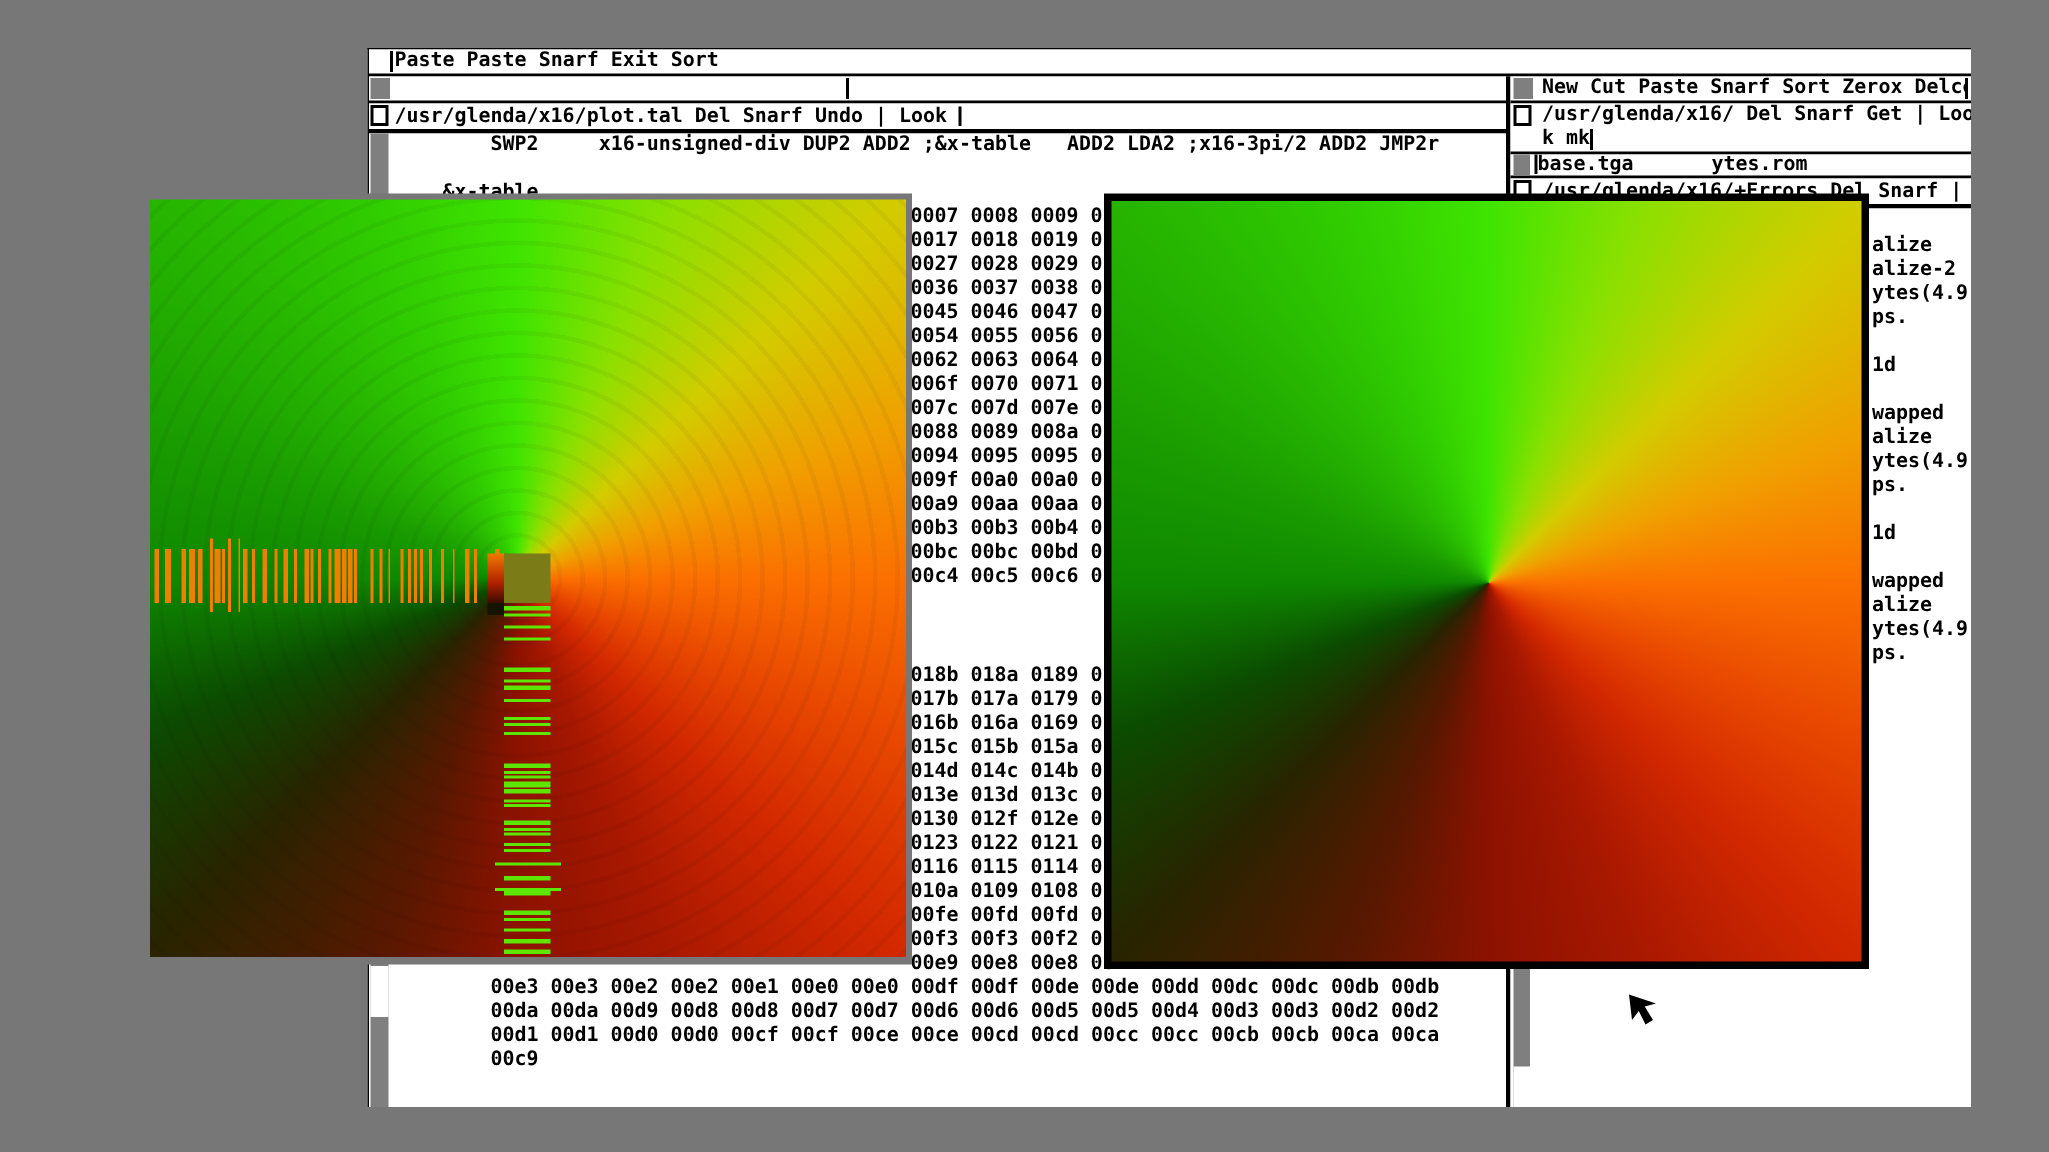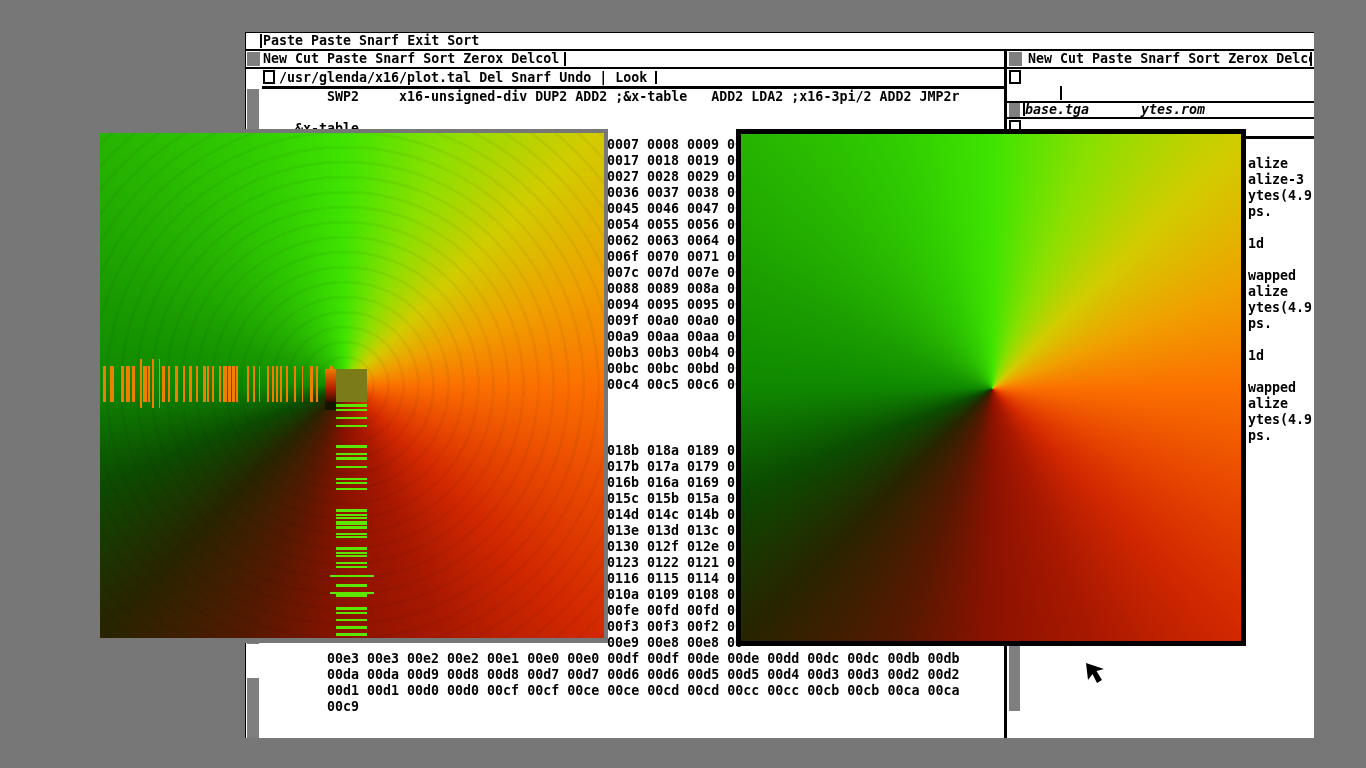--- a/index.html
+++ b/index.html
@@ -25,25 +25,24 @@
   <div class="abs" style="left:245px;top:32px;width:1068px;height:705px;background:#fff;border-left:1px solid #000;border-top:1px solid #000;">
 
     <div class="row" style="left:0;top:0;width:1068px;height:16px;border-bottom:2px solid #000;line-height:16px;">
       <div id="main-menu" class="line" style="left:17px;top:0;"><span class="cmd">Paste</span> <span class="cmd">Paste</span> <span class="cmd">Snarf</span> <span class="cmd">Exit</span> <span class="cmd">Sort</span></div>
       <div class="cur" style="left:14px;top:1px;height:14px;"></div>
     </div>
 
     <div class="abs" style="left:0;top:18px;width:758px;height:687px;">
       <div class="row" style="left:0;top:0;width:758px;height:16px;border-bottom:2px solid #000;line-height:16px;">
         <div class="tagbox" style="left:1px;top:1px;width:13px;height:14px;background:#7f7f7f;"></div>
-        <div id="lcol-tag" class="line" style="left:17px;top:0;"><span class="cmd">New</span> <span class="cmd">Cut</span> <span class="cmd">Paste</span> <span class="cmd">Snarf</span> <span class="cmd">Sort</span> <span class="cmd">Zerox</span> <span class="cmd">Delcol</span></div>
         <div class="cur" style="left:318px;top:1px;height:14px;"></div>
       </div>
 
-      <div class="row" style="left:16px;top:18px;width:758px;height:17px;border-bottom:3px solid #000;line-height:17px;">
+      <div class="row" style="left:0;top:18px;width:758px;height:17px;border-bottom:3px solid #000;line-height:17px;">
         <div class="tagbox" style="left:1px;top:1px;width:12px;height:14px;background:#fff;border:2px solid #000;"></div>
         <div id="plot-tag" class="line" style="left:17px;top:0;line-height:17px;"><span class="cmd">/usr/glenda/x16/plot.tal</span> <span class="cmd">Del</span> <span class="cmd">Snarf</span> <span class="cmd">Undo</span> <span class="cmd">|</span> <span class="cmd">Look</span></div>
         <div class="cur" style="left:393px;top:2px;height:13px;"></div>
       </div>
 
       <div class="abs" style="left:0;top:38px;width:758px;height:649px;background:#fff;">
         <div class="sb" style="left:1px;top:0;width:12px;height:649px;">
           <div class="thumb" style="left:0;top:555px;width:12px;height:34px;"></div>
         </div>
         <div id="plot-text">
@@ -90,42 +89,44 @@
 
     <div class="abs" style="left:761px;top:18px;width:307px;height:687px;">
       <div class="row" style="left:0;top:0;width:307px;height:16px;border-bottom:2px solid #000;line-height:16px;">
         <div class="tagbox" style="left:2px;top:1px;width:13px;height:14px;background:#7f7f7f;"></div>
         <div id="rcol-tag" class="line" style="left:21px;top:0;width:282px;overflow:hidden;"><span class="cmd">New</span> <span class="cmd">Cut</span> <span class="cmd">Paste</span> <span class="cmd">Snarf</span> <span class="cmd">Sort</span> <span class="cmd">Zerox</span> <span class="cmd">Delcol</span></div>
         <div class="cur" style="left:303px;top:1px;height:14px;"></div>
       </div>
 
       <div class="row" style="left:0;top:18px;width:307px;height:32px;border-bottom:2px solid #000;line-height:16px;">
         <div class="tagbox" style="left:2px;top:1px;width:12px;height:14px;background:#fff;border:2px solid #000;"></div>
+        <div class="abs" style="left:21px;top:0;width:289px;word-break:break-all;white-space:pre-wrap;">/usr/glenda/x16/ Del Snarf Get | Look mk</div>
         <div class="cur" style="left:53px;top:17px;height:14px;"></div>
       </div>
 
-      <div class="abs" style="left:0;top:52px;width:307px;height:14px;background:#fff;border-bottom:2px solid #000;font-style:italic;">
+      <div class="abs" style="left:0;top:52px;width:307px;height:14px;background:#fff;border-bottom:2px solid #000;">
         <div class="sb" style="left:2px;top:0;width:11px;height:14px;"></div>
         <div class="cur" style="left:16px;top:0;height:13px;"></div>
         <div class="line" style="left:18px;top:-1px;">base.tga</div>
         <div class="line" style="left:134px;top:-1px;">ytes.rom</div>
       </div>
 
       <div class="row" style="left:0;top:68px;width:307px;height:17px;border-bottom:3px solid #000;line-height:17px;">
         <div class="tagbox" style="left:2px;top:1px;width:12px;height:14px;background:#fff;border:2px solid #000;"></div>
+        <div id="err-tag" class="line" style="left:21px;top:0;line-height:17px;"><span class="cmd">/usr/glenda/x16/+Errors</span> <span class="cmd">Del</span> <span class="cmd">Snarf</span> <span class="cmd">|</span></div>
       </div>
 
       <div class="abs" style="left:0;top:88px;width:307px;height:599px;background:#fff;">
         <div class="sb" style="left:2px;top:0;width:11px;height:599px;">
           <div class="thumb" style="left:0;top:572px;width:11px;height:27px;"></div>
         </div>
 
         <div id="err-text">
             <div class="line" style="left: 241px; top: 17px;">alize</div>
-            <div class="line" style="left: 241px; top: 33px;">alize-3</div>
+            <div class="line" style="left: 241px; top: 33px;">alize-2</div>
             <div class="line" style="left: 241px; top: 49px;">ytes(4.9</div>
             <div class="line" style="left: 241px; top: 65px;">ps.</div>
             <div class="line" style="left: 241px; top: 97px;">1d</div>
             <div class="line" style="left: 241px; top: 129px;">wapped</div>
             <div class="line" style="left: 241px; top: 145px;">alize</div>
             <div class="line" style="left: 241px; top: 161px;">ytes(4.9</div>
             <div class="line" style="left: 241px; top: 177px;">ps.</div>
             <div class="line" style="left: 241px; top: 209px;">1d</div>
             <div class="line" style="left: 241px; top: 241px;">wapped</div>
             <div class="line" style="left: 241px; top: 257px;">alize</div>

